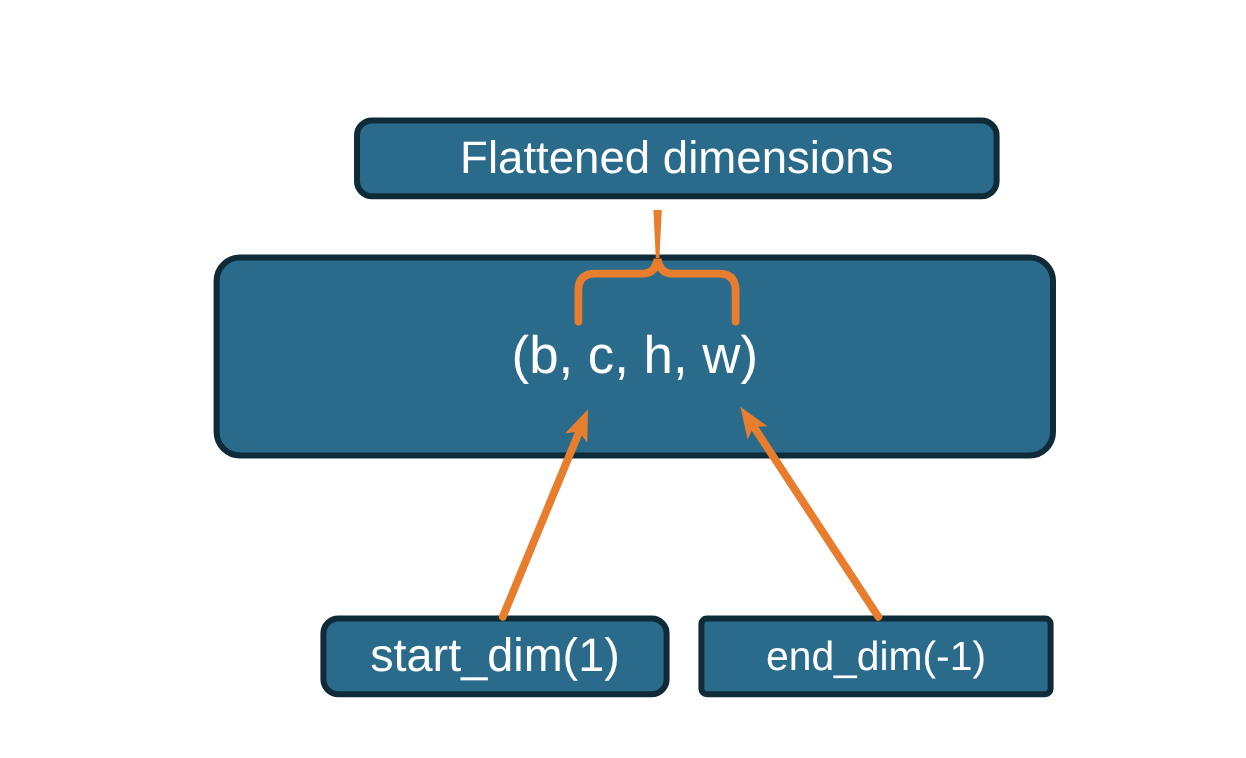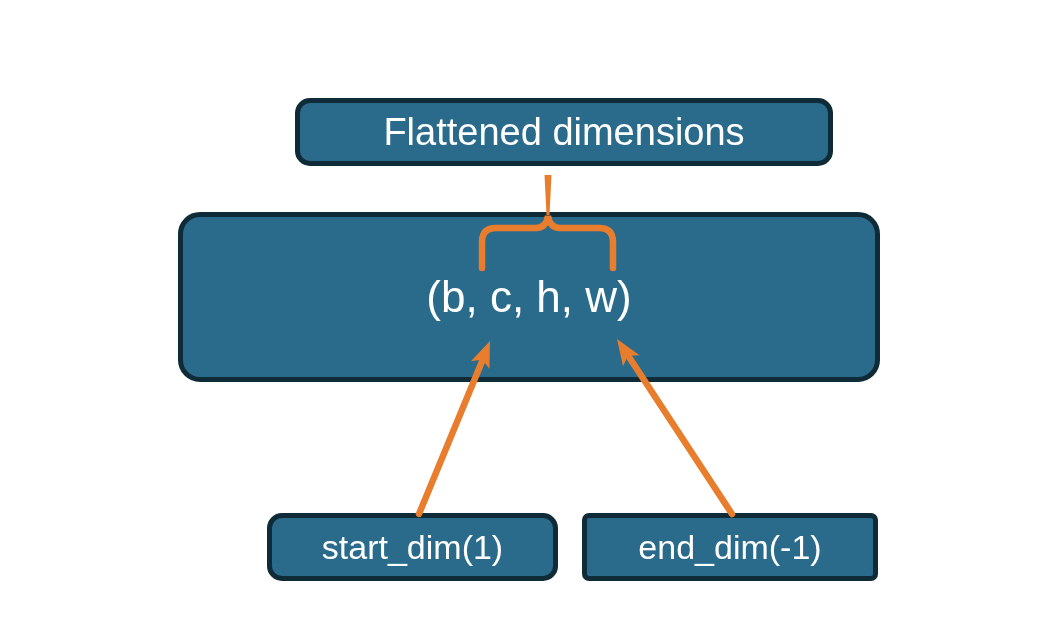--- a/index.html
+++ b/index.html
@@ -41,21 +41,21 @@
     left: 178px; top: 212px;
     width: 702px; height: 170px;
     border-radius: 22px;
     font-size: 44px;
   }
   .node-main .label { margin-top: 0; }
   .node-start {
     left: 267px; top: 513px;
     width: 291px; height: 68px;
     border-radius: 15px;
-    font-size: 34px;
+    font-size: 39px;
   }
   .node-end {
     left: 582px; top: 513px;
     width: 296px; height: 68px;
     border-radius: 7px;
     font-size: 34px;
   }
   svg.overlay {
     position: absolute;
     left: 0; top: 0;

